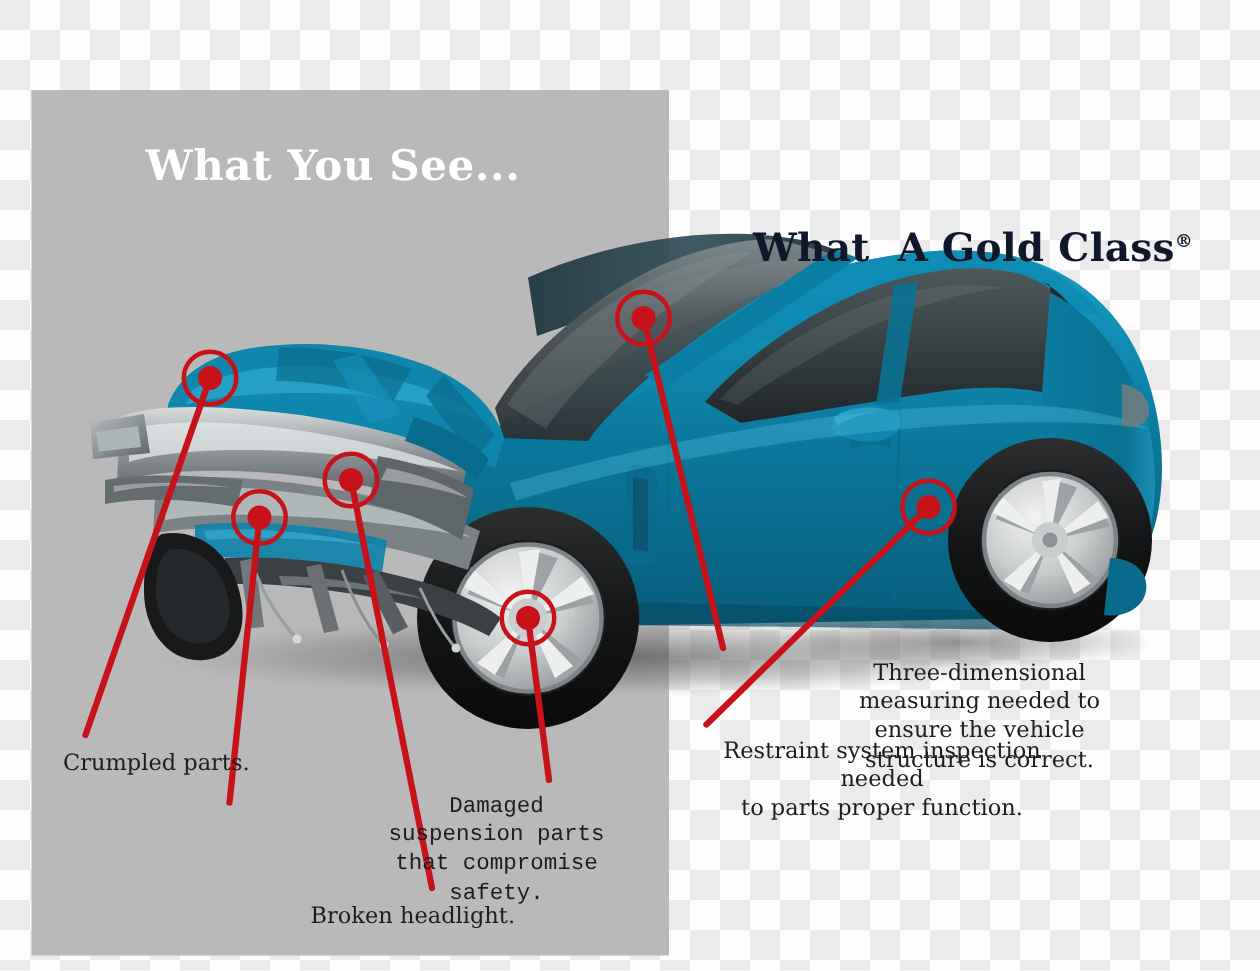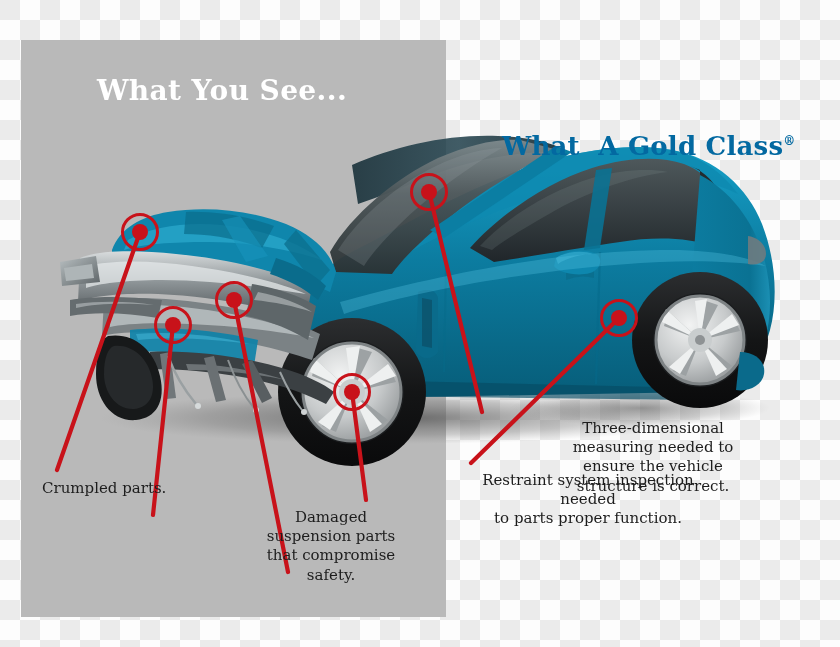--- a/index.html
+++ b/index.html
@@ -3,42 +3,42 @@
 <meta charset="utf-8">
 <style>
   html,body{margin:0;padding:0;}
   body{
     width:840px;height:647px;
     font-family:"Liberation Serif", serif;
     background:
       repeating-conic-gradient(#fdfdfd 0% 25%, #ebebeb 0% 50%) 0 0 / 40px 40px;
     overflow:hidden;
   }
-  #stage{position:relative;width:840px;height:553px;}
+  #stage{position:relative;width:840px;height:553px;margin-top:20px;}
 
   
   .gray-panel{
     position:absolute;left:21px;top:40px;width:425px;height:577px;
     background:#b9b9b9;
   }
 
   
   .h-see{
     position:absolute;left:22px;top:74px;width:400px;
     text-align:center;
     color:#ffffff;
     font-family:"DejaVu Serif", serif;
     font-weight:bold;
     font-size:28px;
     letter-spacing:.4px;
     white-space:nowrap;
   }
   .h-gold{
     position:absolute;left:502px;top:60px;
-    color:#0369a1;
+    color:#0f172a;
     font-family:"DejaVu Serif", serif;
     font-weight:bold;
     font-size:26px;
     line-height:1.32;
     letter-spacing:.2px;
     white-space:pre;
   }
   .h-gold sup{font-size:12px;vertical-align:super;}
 
   
@@ -46,21 +46,21 @@
     position:absolute;
     color:#1d1d1d;
     font-family:"DejaVu Serif", serif;
     font-size:15px;
     line-height:1.28;
     white-space:pre-line;
   }
   .cap.c-hood{left:42px;top:479px;}
   .cap.c-bumper{left:99px;top:524px;}
   .cap.c-headlight{left:207px;top:581px;}
-  .cap.c-susp{left:331px;top:508px;text-align:center;transform:translateX(-50%);}
+  .cap.c-susp{left:331px;top:508px;text-align:center;transform:translateX(-50%);font-family:Liberation Mono, monospace;}
   .cap.c-3d{left:653px;top:419px;text-align:center;transform:translateX(-50%);}
   .cap.c-restraint{left:588px;top:471px;text-align:center;transform:translateX(-50%);}
 
   
   #car{position:absolute;left:0;top:0;width:840px;height:647px;}
 
   
   .marker{position:absolute;width:38px;height:38px;margin:-19px 0 0 -19px;}
   .marker .ring{
     position:absolute;inset:0;border-radius:50%;
@@ -346,20 +346,21 @@
 
   <div class="h-see">What You See...</div>
 
   <div class="h-gold">
     <div><span>What  A Gold Class</span><sup>®</sup></div>
   </div>
 
   <div class="cap c-hood">Crumpled parts.</div>
 
 
+  <div class="cap c-headlight">Broken headlight.</div>
 
   <div class="cap c-susp">Damaged
 suspension parts
 that compromise
 safety.</div>
 
   <div class="cap c-3d">Three-dimensional measuring needed to
 ensure the vehicle structure is correct.</div>
 
   <div class="cap c-restraint">Restraint system inspection needed

